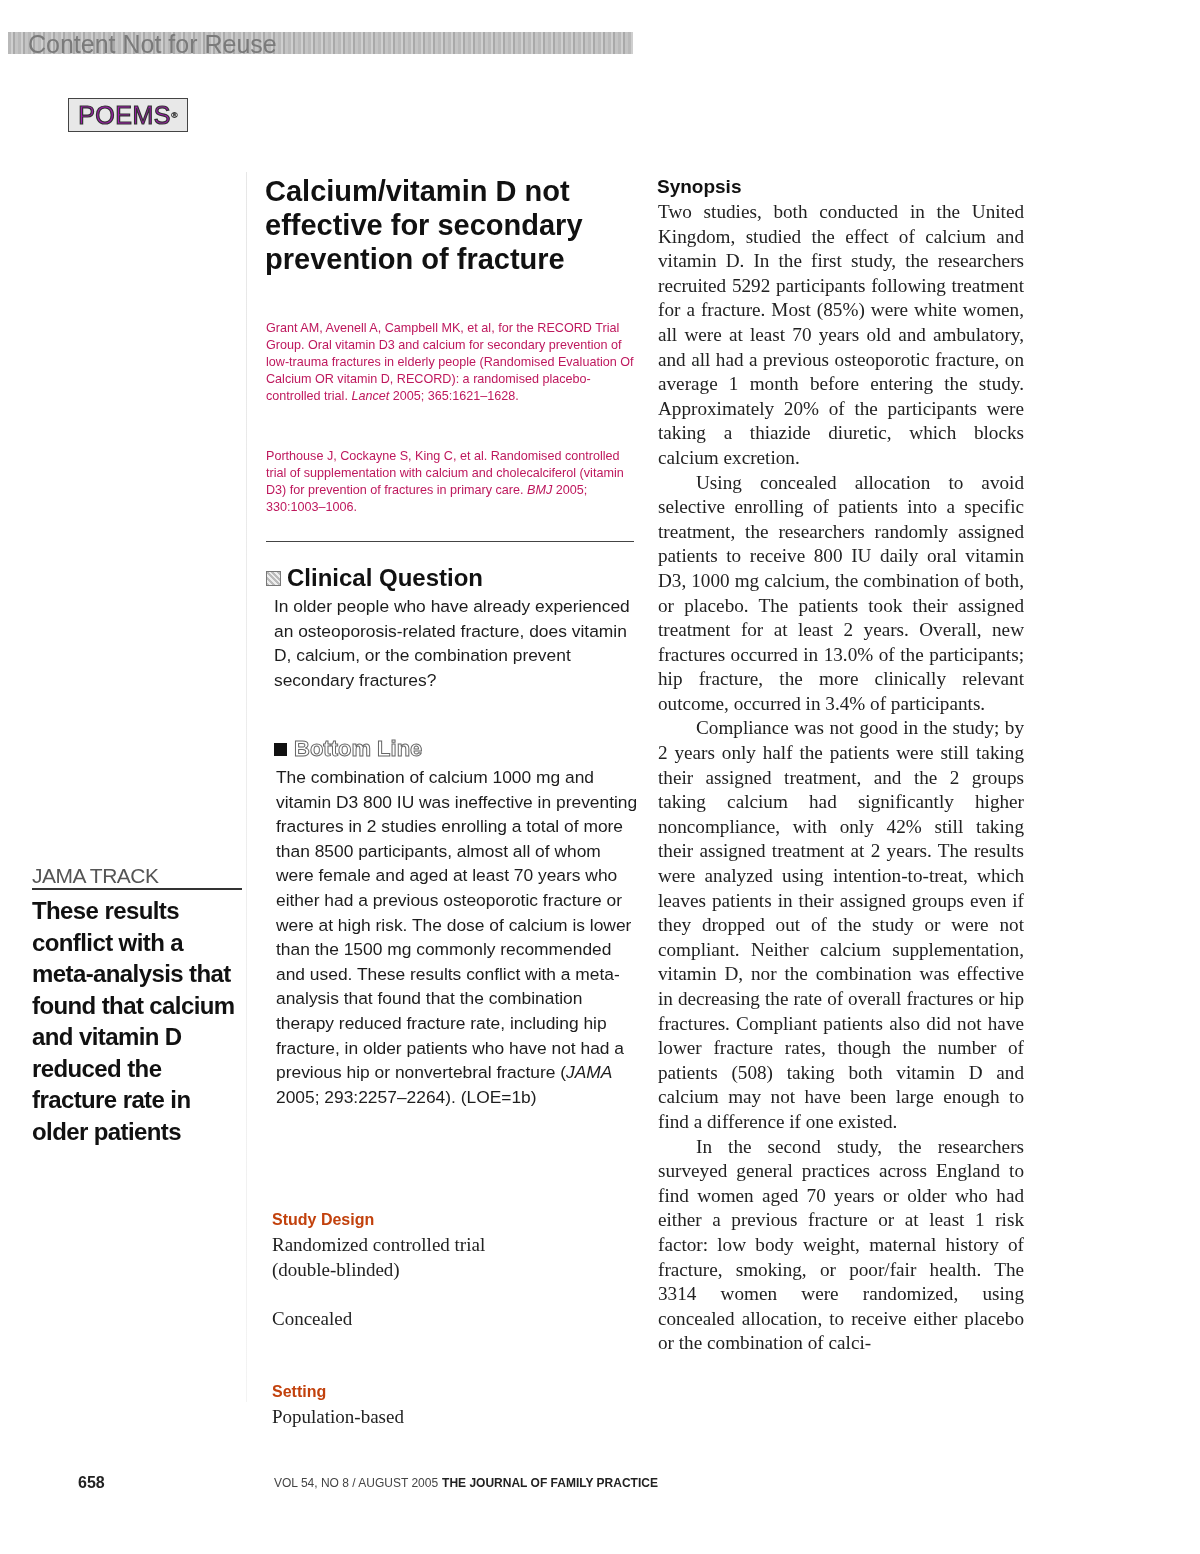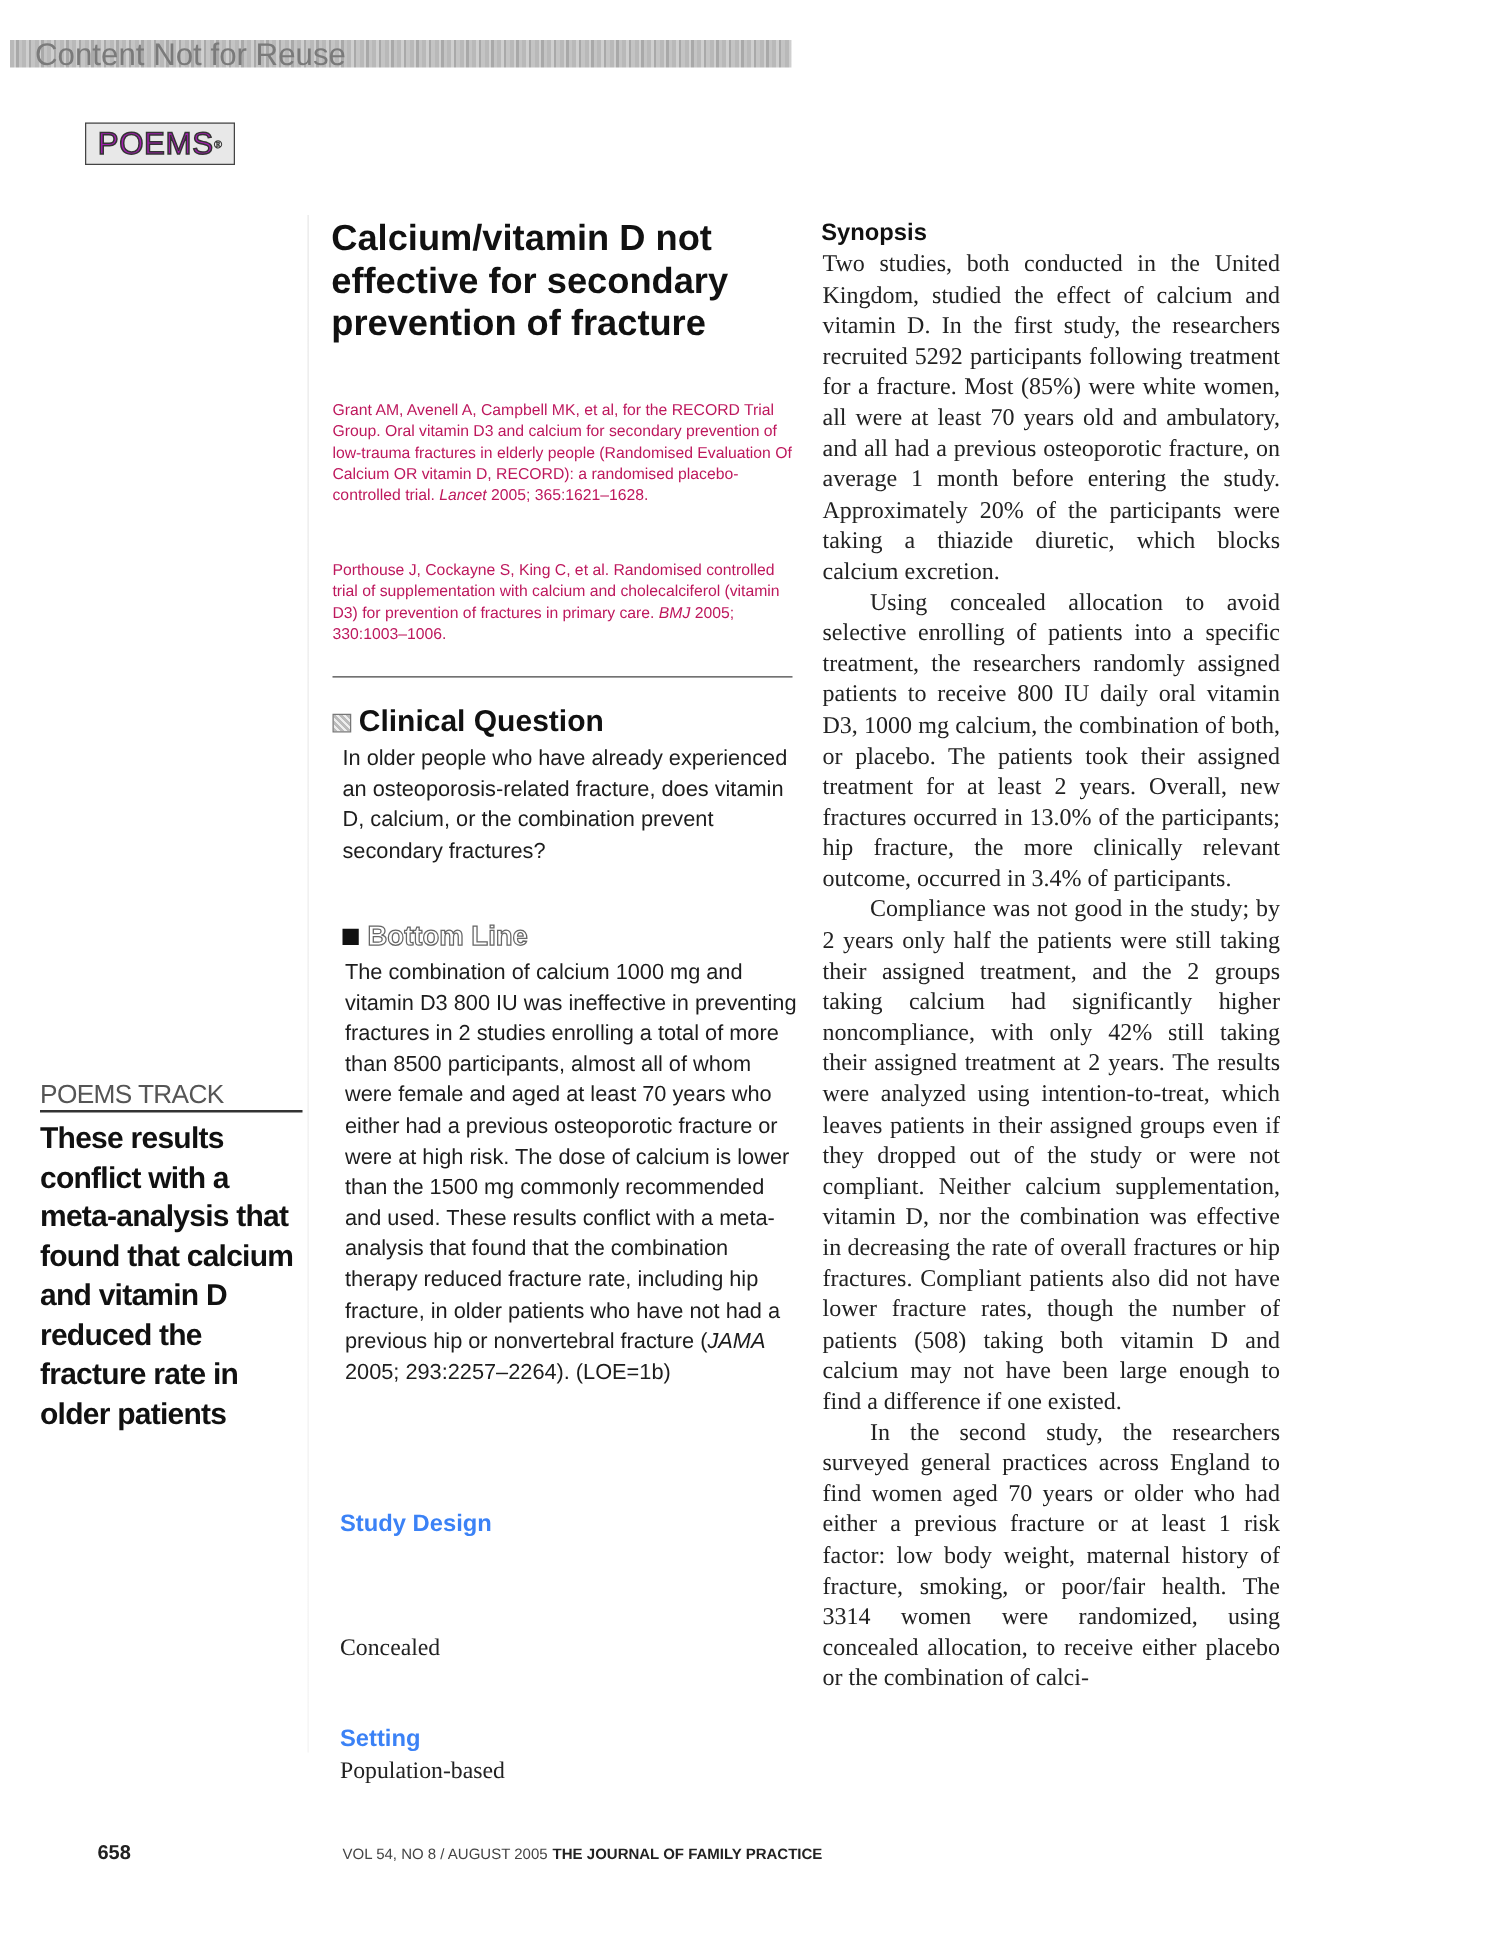--- a/index.html
+++ b/index.html
@@ -32,21 +32,21 @@
   .body-sans { font-family: "Liberation Sans", sans-serif; font-size: 17.4px; line-height: 24.6px; color: #1d1d1d; }
   .cq-body { left: 274px; top: 594px; width: 365px; }
 
   .bl-heading { left: 274px; top: 736px; font-family: "Liberation Sans", sans-serif; font-weight: bold; font-size: 22px;
     color: #fff; -webkit-text-stroke: 1px #666; display:flex; align-items:center; gap:7px; }
   .bl-square { width: 13px; height: 13px; background: #111; display: inline-block; }
   .bl-body { left: 276px; top: 765px; width: 365px; }
   .bl-body b { font-weight: normal; margin-top: 17px; }
 
   .sd-block { left: 272px; width: 360px; }
-  .sd-label { font-family: "Liberation Sans", sans-serif; font-weight: bold; font-size: 19px; line-height: 24px; color: #3b82f6; }
+  .sd-label { font-family: "Liberation Sans", sans-serif; font-weight: bold; font-size: 16px; line-height: 24px; color: #c2410c; }
   .sd-value { font-family: "Liberation Serif", serif; font-size: 19px; line-height: 25px; color: #222; }
 
   
   .ft-label { left: 32px; top: 864px; font-family: "Liberation Sans", sans-serif; font-size: 21px; color: #555; letter-spacing: -0.5px; }
   .ft-rule { left: 32px; top: 888px; width: 210px; height: 2px; background: #333; }
   .ft-body { left: 32px; top: 895px; width: 215px; font-family: "Liberation Sans", sans-serif; font-weight: bold; font-size: 24px;
     line-height: 31.5px; color: #111; letter-spacing: -0.6px; }
 
   
   .syn-heading { left: 657px; top: 176px; font-family: "Liberation Sans", sans-serif; font-weight: bold; font-size: 19px; color: #111; }
@@ -94,30 +94,31 @@
 <div class="abs bl-heading">
   <span class="bl-square"></span>
   <span>Bottom Line</span>
 </div>
 <div class="abs body-sans bl-body">
   <span>The combination of calcium 1000 mg and vitamin D3 800 IU was ineffective in preventing fractures in 2 studies enrolling a total of more than 8500 participants, almost all of whom were female and aged at least 70 years who either had a previous osteoporotic fracture or were at high risk. The dose of calcium is lower than the 1500 mg commonly recommended and used. These results conflict with a meta-analysis that found that the combination therapy reduced fracture rate, including hip fracture, in older patients who have not had a previous hip or nonvertebral fracture (</span><em>JAMA</em><span> 2005; 293:2257–2264). (LOE=</span><b>1b</b><span>)</span>
 </div>
 
 <div class="abs sd-block" style="top:1208px">
   <div class="sd-label">Study Design</div>
+  <div class="sd-value" style="width:260px">Randomized controlled trial (double-blinded)</div>
 </div>
 <div class="abs sd-block" style="top:1306px">
   <div class="sd-value">Concealed</div>
 </div>
 <div class="abs sd-block" style="top:1380px">
   <div class="sd-label">Setting</div>
   <div class="sd-value">Population-based</div>
 </div>
 
-<div class="abs ft-label">POEMS TRACK</div>
+<div class="abs ft-label">JAMA TRACK</div>
 <div class="abs ft-rule"></div>
 <div class="abs ft-body">These results conflict with a meta-analysis that found that calcium and vitamin D reduced the fracture rate in older patients</div>
 
 <div class="abs syn-heading">Synopsis</div>
 <div class="abs syn-body">
   <p>Two studies, both conducted in the United Kingdom, studied the effect of calcium and vitamin D. In the first study, the researchers recruited 5292 participants following treatment for a fracture. Most (85%) were white women, all were at least 70 years old and ambulatory, and all had a previous osteoporotic fracture, on average 1 month before entering the study. Approximately 20% of the participants were taking a thiazide diuretic, which blocks calcium excretion.</p>
   <p>Using concealed allocation to avoid selective enrolling of patients into a specific treatment, the researchers randomly assigned patients to receive 800 IU daily oral vitamin D3, 1000 mg calcium, the combination of both, or placebo. The patients took their assigned treatment for at least 2 years. Overall, new fractures occurred in 13.0% of the participants; hip fracture, the more clinically relevant outcome, occurred in 3.4% of participants.</p>
   <p>Compliance was not good in the study; by 2 years only half the patients were still taking their assigned treatment, and the 2 groups taking calcium had significantly higher noncompliance, with only 42% still taking their assigned treatment at 2 years. The results were analyzed using intention-to-treat, which leaves patients in their assigned groups even if they dropped out of the study or were not compliant. Neither calcium supplementation, vitamin D, nor the combination was effective in decreasing the rate of overall fractures or hip fractures. Compliant patients also did not have lower fracture rates, though the number of patients (508) taking both vitamin D and calcium may not have been large enough to find a difference if one existed.</p>
   <p>In the second study, the researchers surveyed general practices across England to find women aged 70 years or older who had either a previous fracture or at least 1 risk factor: low body weight, maternal history of fracture, smoking, or poor/fair health. The 3314 women were randomized, using concealed allocation, to receive either placebo or the combination of calci-</p>
 </div>

